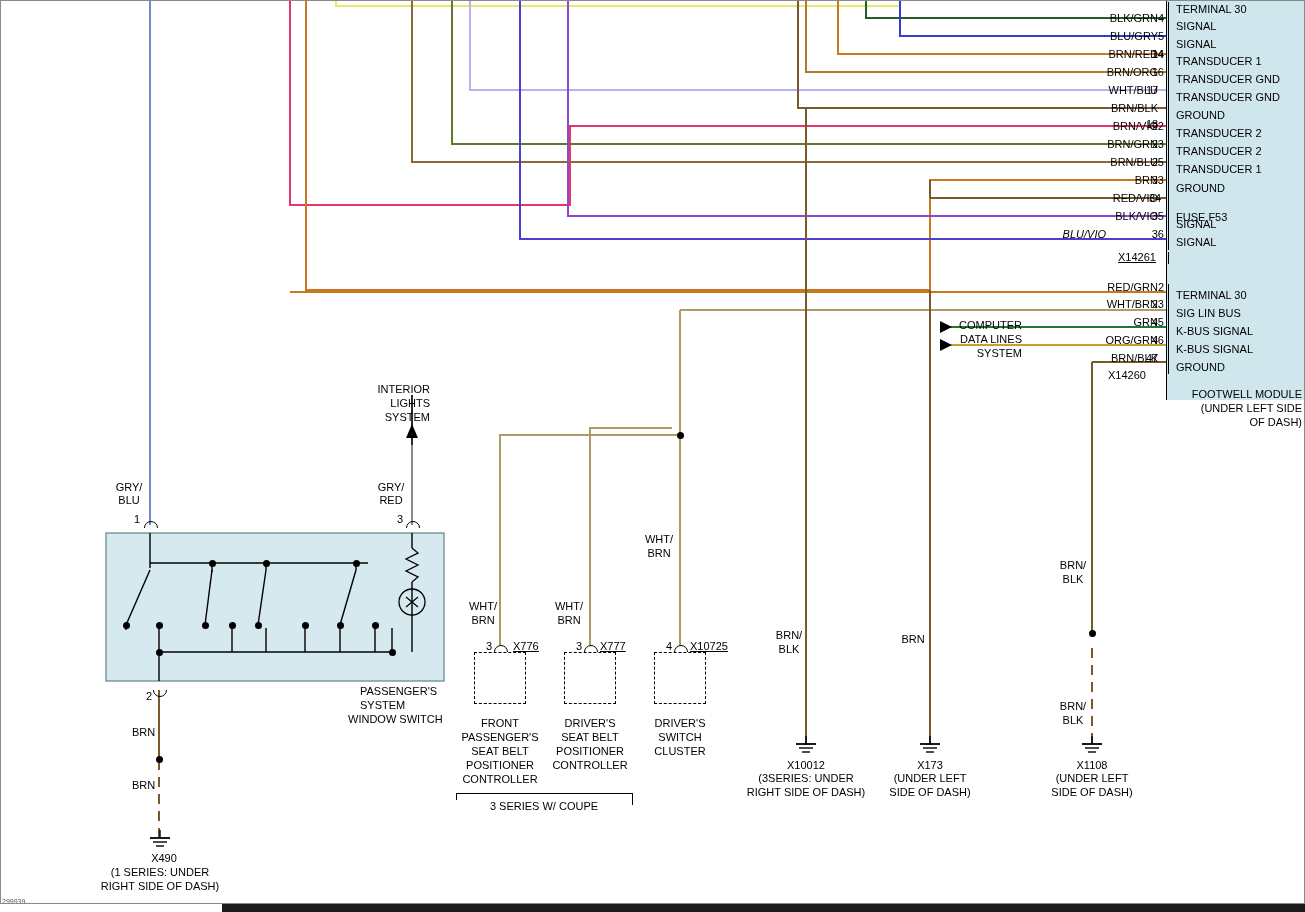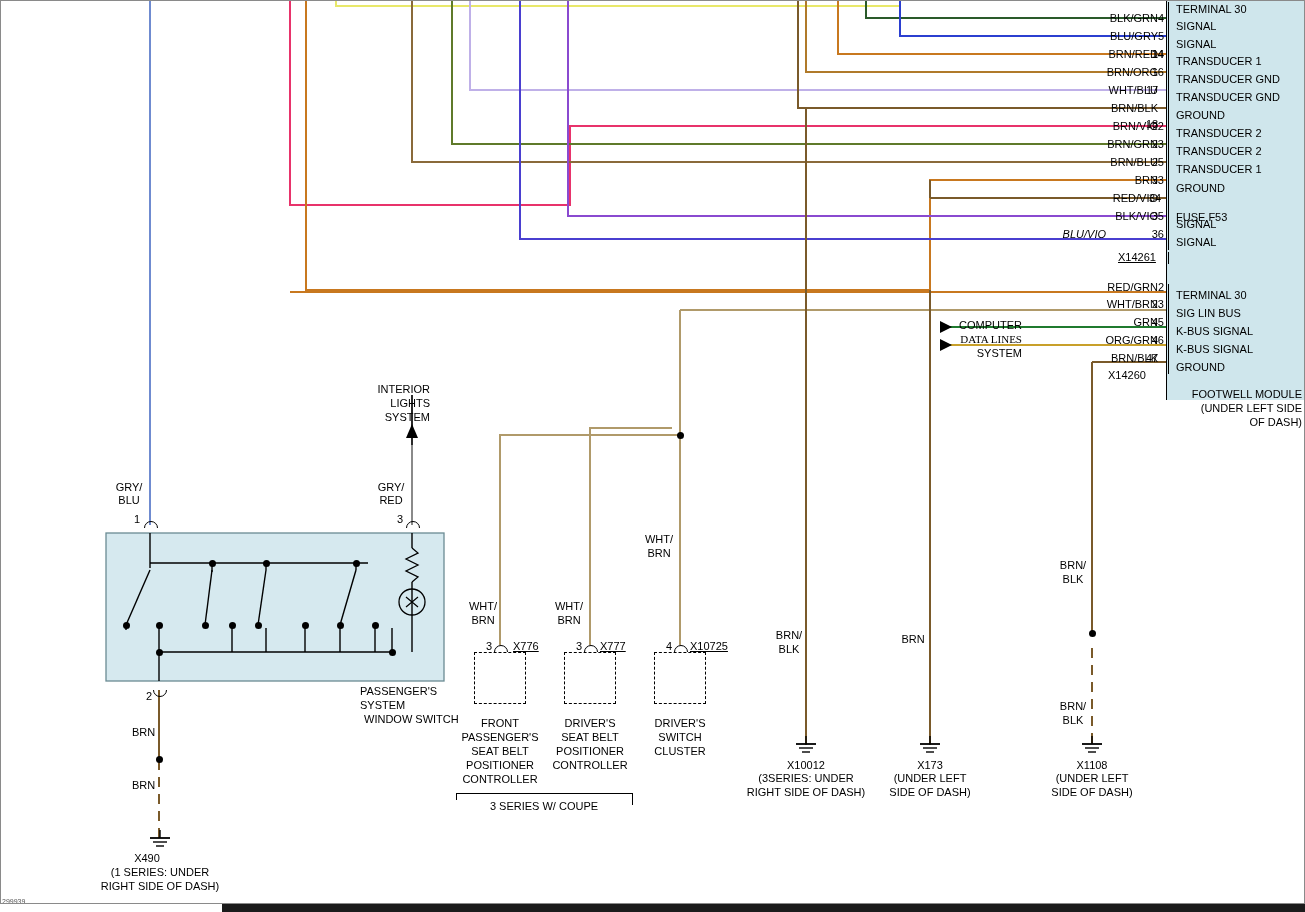--- a/index.html
+++ b/index.html
@@ -232,42 +232,42 @@
   </div>
 
   <div class="bracket" style="left:1168px;top:284px;height:90px;"></div>
   <div class="lbl" style="left:1108px;top:369px;">X14260</div>
 
   <div class="lbl r" style="left:1150px;top:388px;width:152px;">FOOTWELL MODULE</div>
   <div class="lbl r" style="left:1150px;top:402px;width:152px;">(UNDER LEFT SIDE</div>
   <div class="lbl r" style="left:1150px;top:416px;width:152px;">OF DASH)</div>
 
   <div class="lbl r" style="left:900px;top:319px;width:122px;">COMPUTER</div>
-  <div class="lbl r" style="left:900px;top:333px;width:122px;font-family:Liberation Serif, serif;">DATA LINES</div>
+  <div class="lbl r" style="left:900px;top:333px;width:122px;">DATA LINES</div>
   <div class="lbl r" style="left:900px;top:347px;width:122px;">SYSTEM</div>
 
   <div class="lbl r" style="left:330px;top:383px;width:100px;">INTERIOR</div>
   <div class="lbl r" style="left:330px;top:397px;width:100px;">LIGHTS</div>
   <div class="lbl r" style="left:330px;top:411px;width:100px;">SYSTEM</div>
 
   <div class="lbl c" style="left:108px;top:481px;width:42px;">GRY/</div>
   <div class="lbl c" style="left:108px;top:494px;width:42px;">BLU</div>
   <div class="lbl" style="left:134px;top:513px;">1</div>
 
   <div class="lbl c" style="left:370px;top:481px;width:42px;">GRY/</div>
   <div class="lbl c" style="left:370px;top:494px;width:42px;">RED</div>
   <div class="lbl" style="left:397px;top:513px;">3</div>
 
   <div class="lbl" style="left:146px;top:690px;">2</div>
   <div class="lbl" style="left:132px;top:726px;">BRN</div>
   <div class="lbl" style="left:132px;top:779px;">BRN</div>
 
   <div class="lbl" style="left:360px;top:685px;">PASSENGER'S</div>
   <div class="lbl" style="left:360px;top:699px;">SYSTEM</div>
-  <div class="lbl" style="left:348px;top:713px;margin-left:16px;">WINDOW SWITCH</div>
+  <div class="lbl" style="left:348px;top:713px;">WINDOW SWITCH</div>
 
   <div class="box dashbox" style="left:474px;top:652px;width:52px;height:52px;"></div>
   <div class="connarc" style="left:494px;top:645px;"></div>
   <div class="lbl" style="left:486px;top:640px;">3</div>
   <div class="lbl" style="left:513px;top:640px;text-decoration:underline;">X776</div>
   <div class="lbl c" style="left:462px;top:600px;width:42px;">WHT/</div>
   <div class="lbl c" style="left:462px;top:614px;width:42px;">BRN</div>
   <div class="lbl c" style="left:452px;top:717px;width:96px;">FRONT</div>
   <div class="lbl c" style="left:452px;top:731px;width:96px;">PASSENGER'S</div>
   <div class="lbl c" style="left:452px;top:745px;width:96px;">SEAT BELT</div>
@@ -336,21 +336,21 @@
   <div class="lbl c" style="left:1042px;top:759px;width:100px;">X1108</div>
   <div class="lbl c" style="left:1022px;top:772px;width:140px;">(UNDER LEFT</div>
   <div class="lbl c" style="left:1022px;top:786px;width:140px;">SIDE OF DASH)</div>
 
   <svg width="60" height="24" style="left:130px;top:830px;position:absolute;">
     <line x1="30" y1="0" x2="30" y2="8" stroke="#000" stroke-width="1.4"></line>
     <line x1="20" y1="8" x2="40" y2="8" stroke="#000" stroke-width="1.8"></line>
     <line x1="23" y1="12" x2="37" y2="12" stroke="#000" stroke-width="1.4"></line>
     <line x1="26" y1="16" x2="34" y2="16" stroke="#000" stroke-width="1.4"></line>
   </svg>
-  <div class="lbl c" style="left:97px;top:852px;width:100px;">X490</div>
+  <div class="lbl c" style="left:114px;top:852px;width:100px;">X490</div>
   <div class="lbl c" style="left:80px;top:866px;width:160px;">(1 SERIES: UNDER</div>
   <div class="lbl c" style="left:80px;top:880px;width:160px;">RIGHT SIDE OF DASH)</div>
 
   <div class="tinytext" style="left:2px;top:898px;">299939</div>
 
   <div class="box" style="left:0;top:0;width:1305px;height:904px;border:1px solid #8a8a8a;pointer-events:none;"></div>
 
   <div id="bottombar">
     <div class="dark"></div>
   </div>

